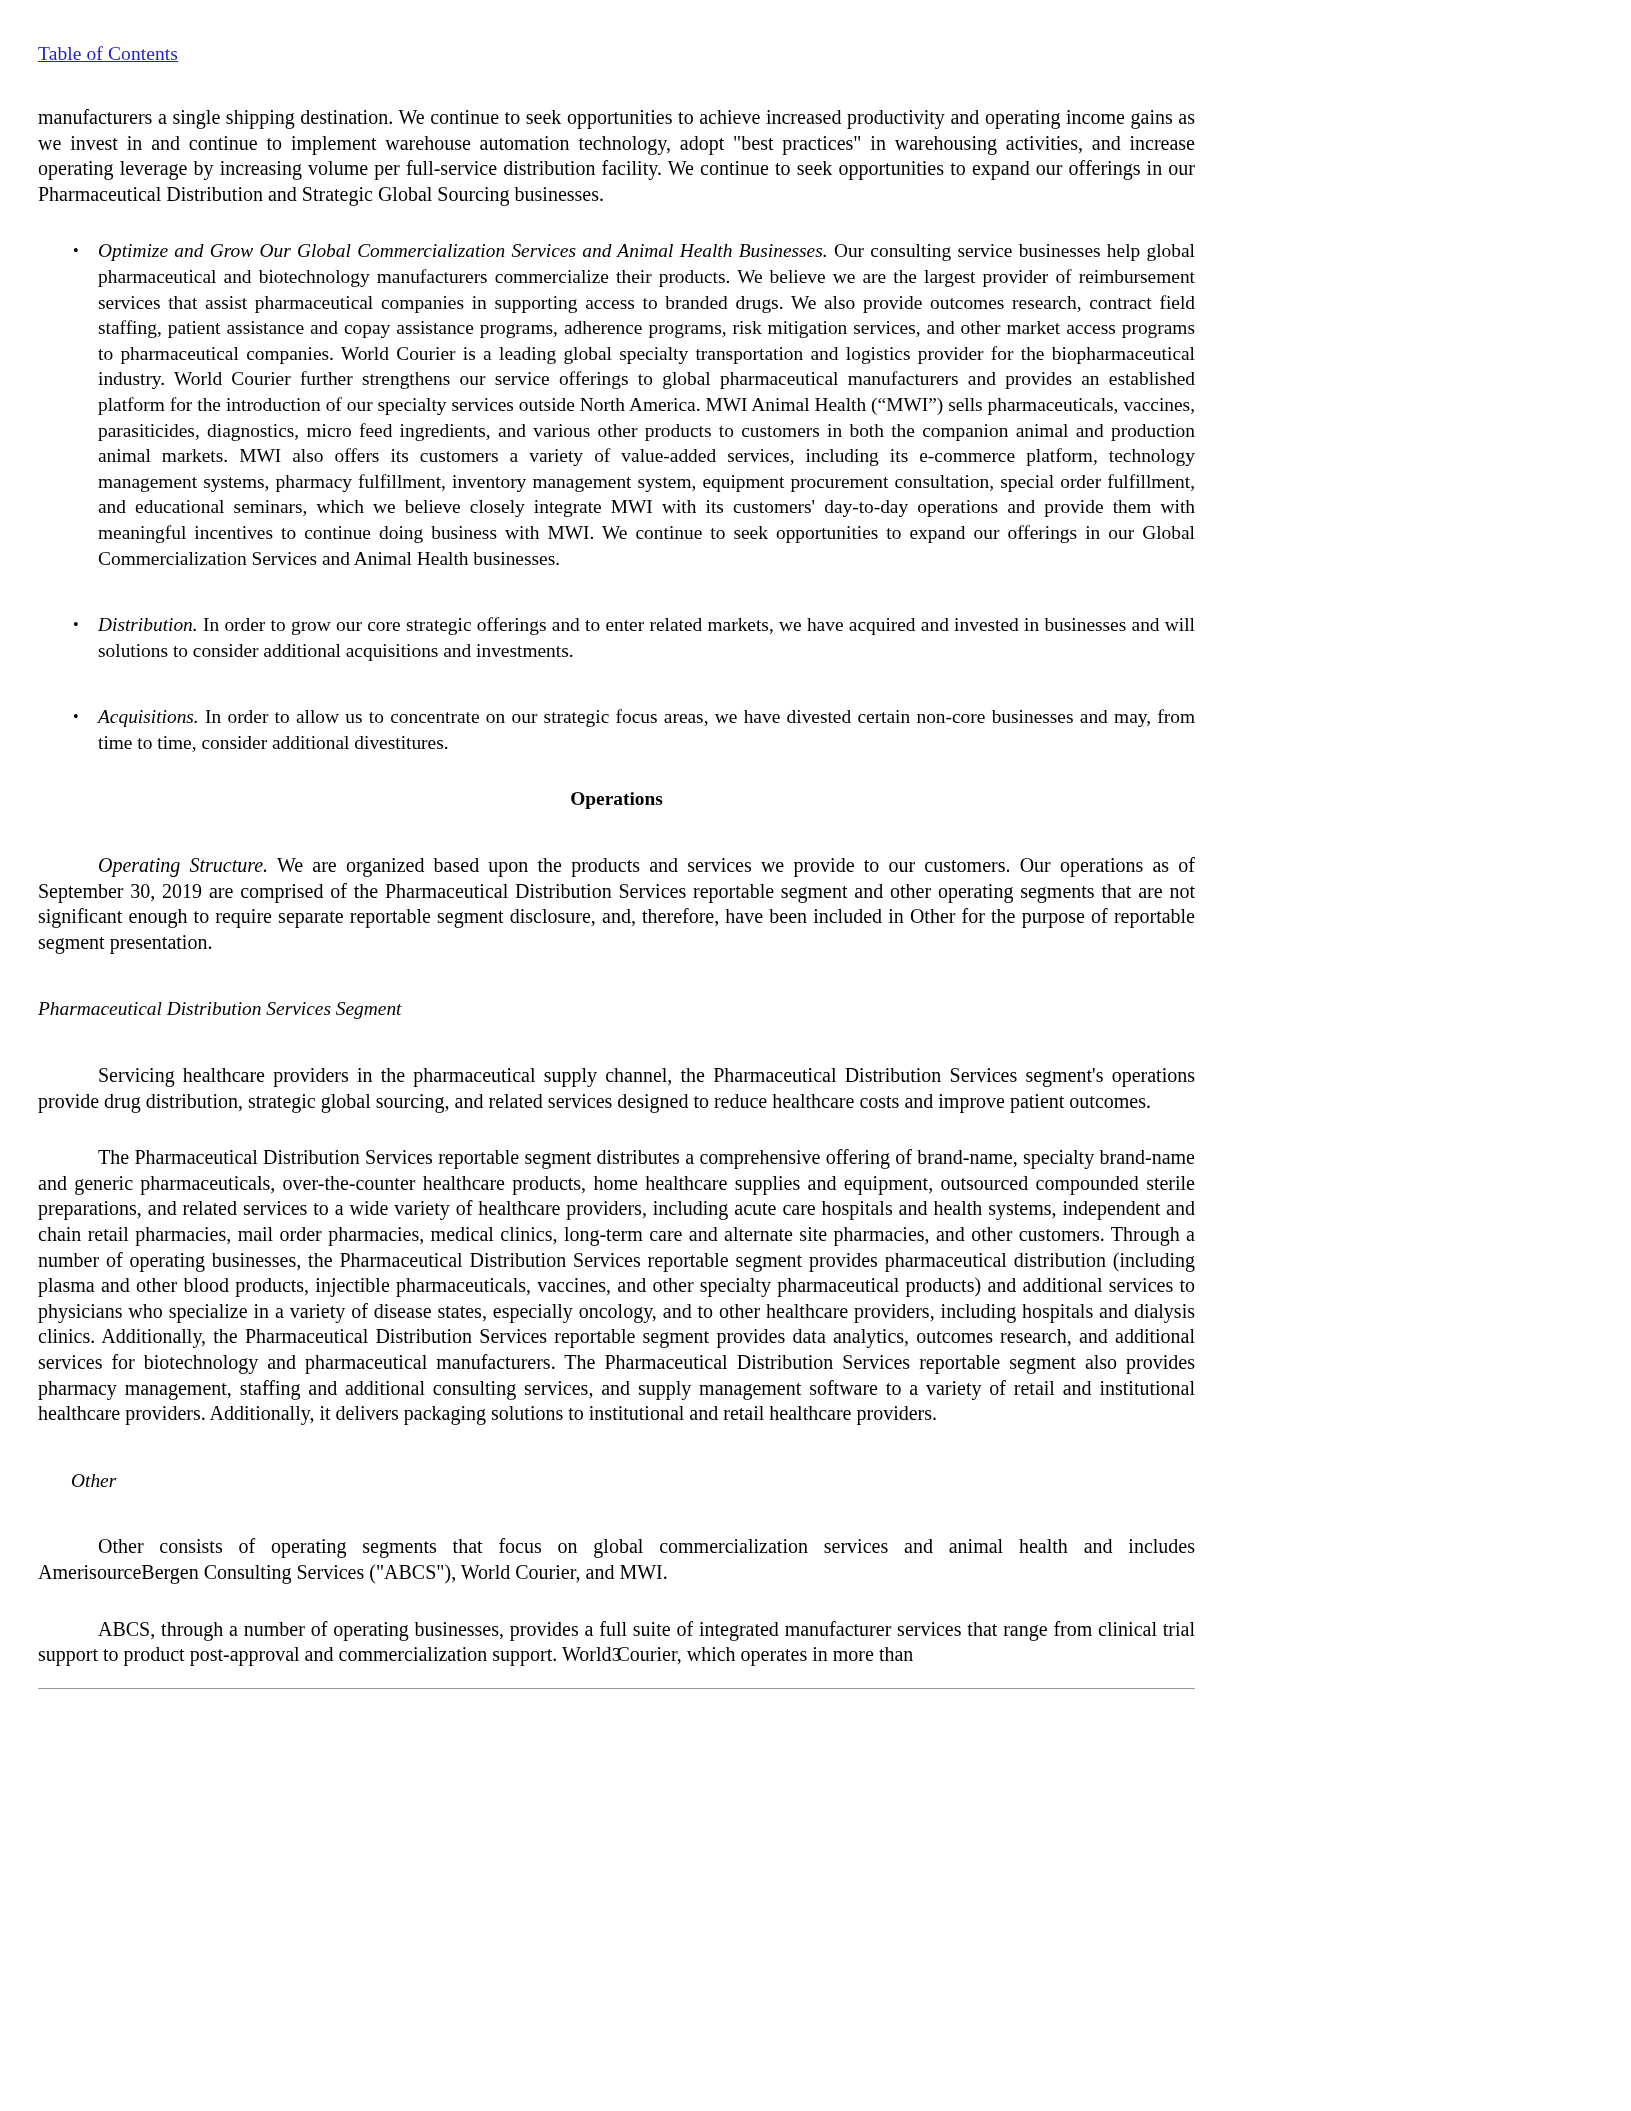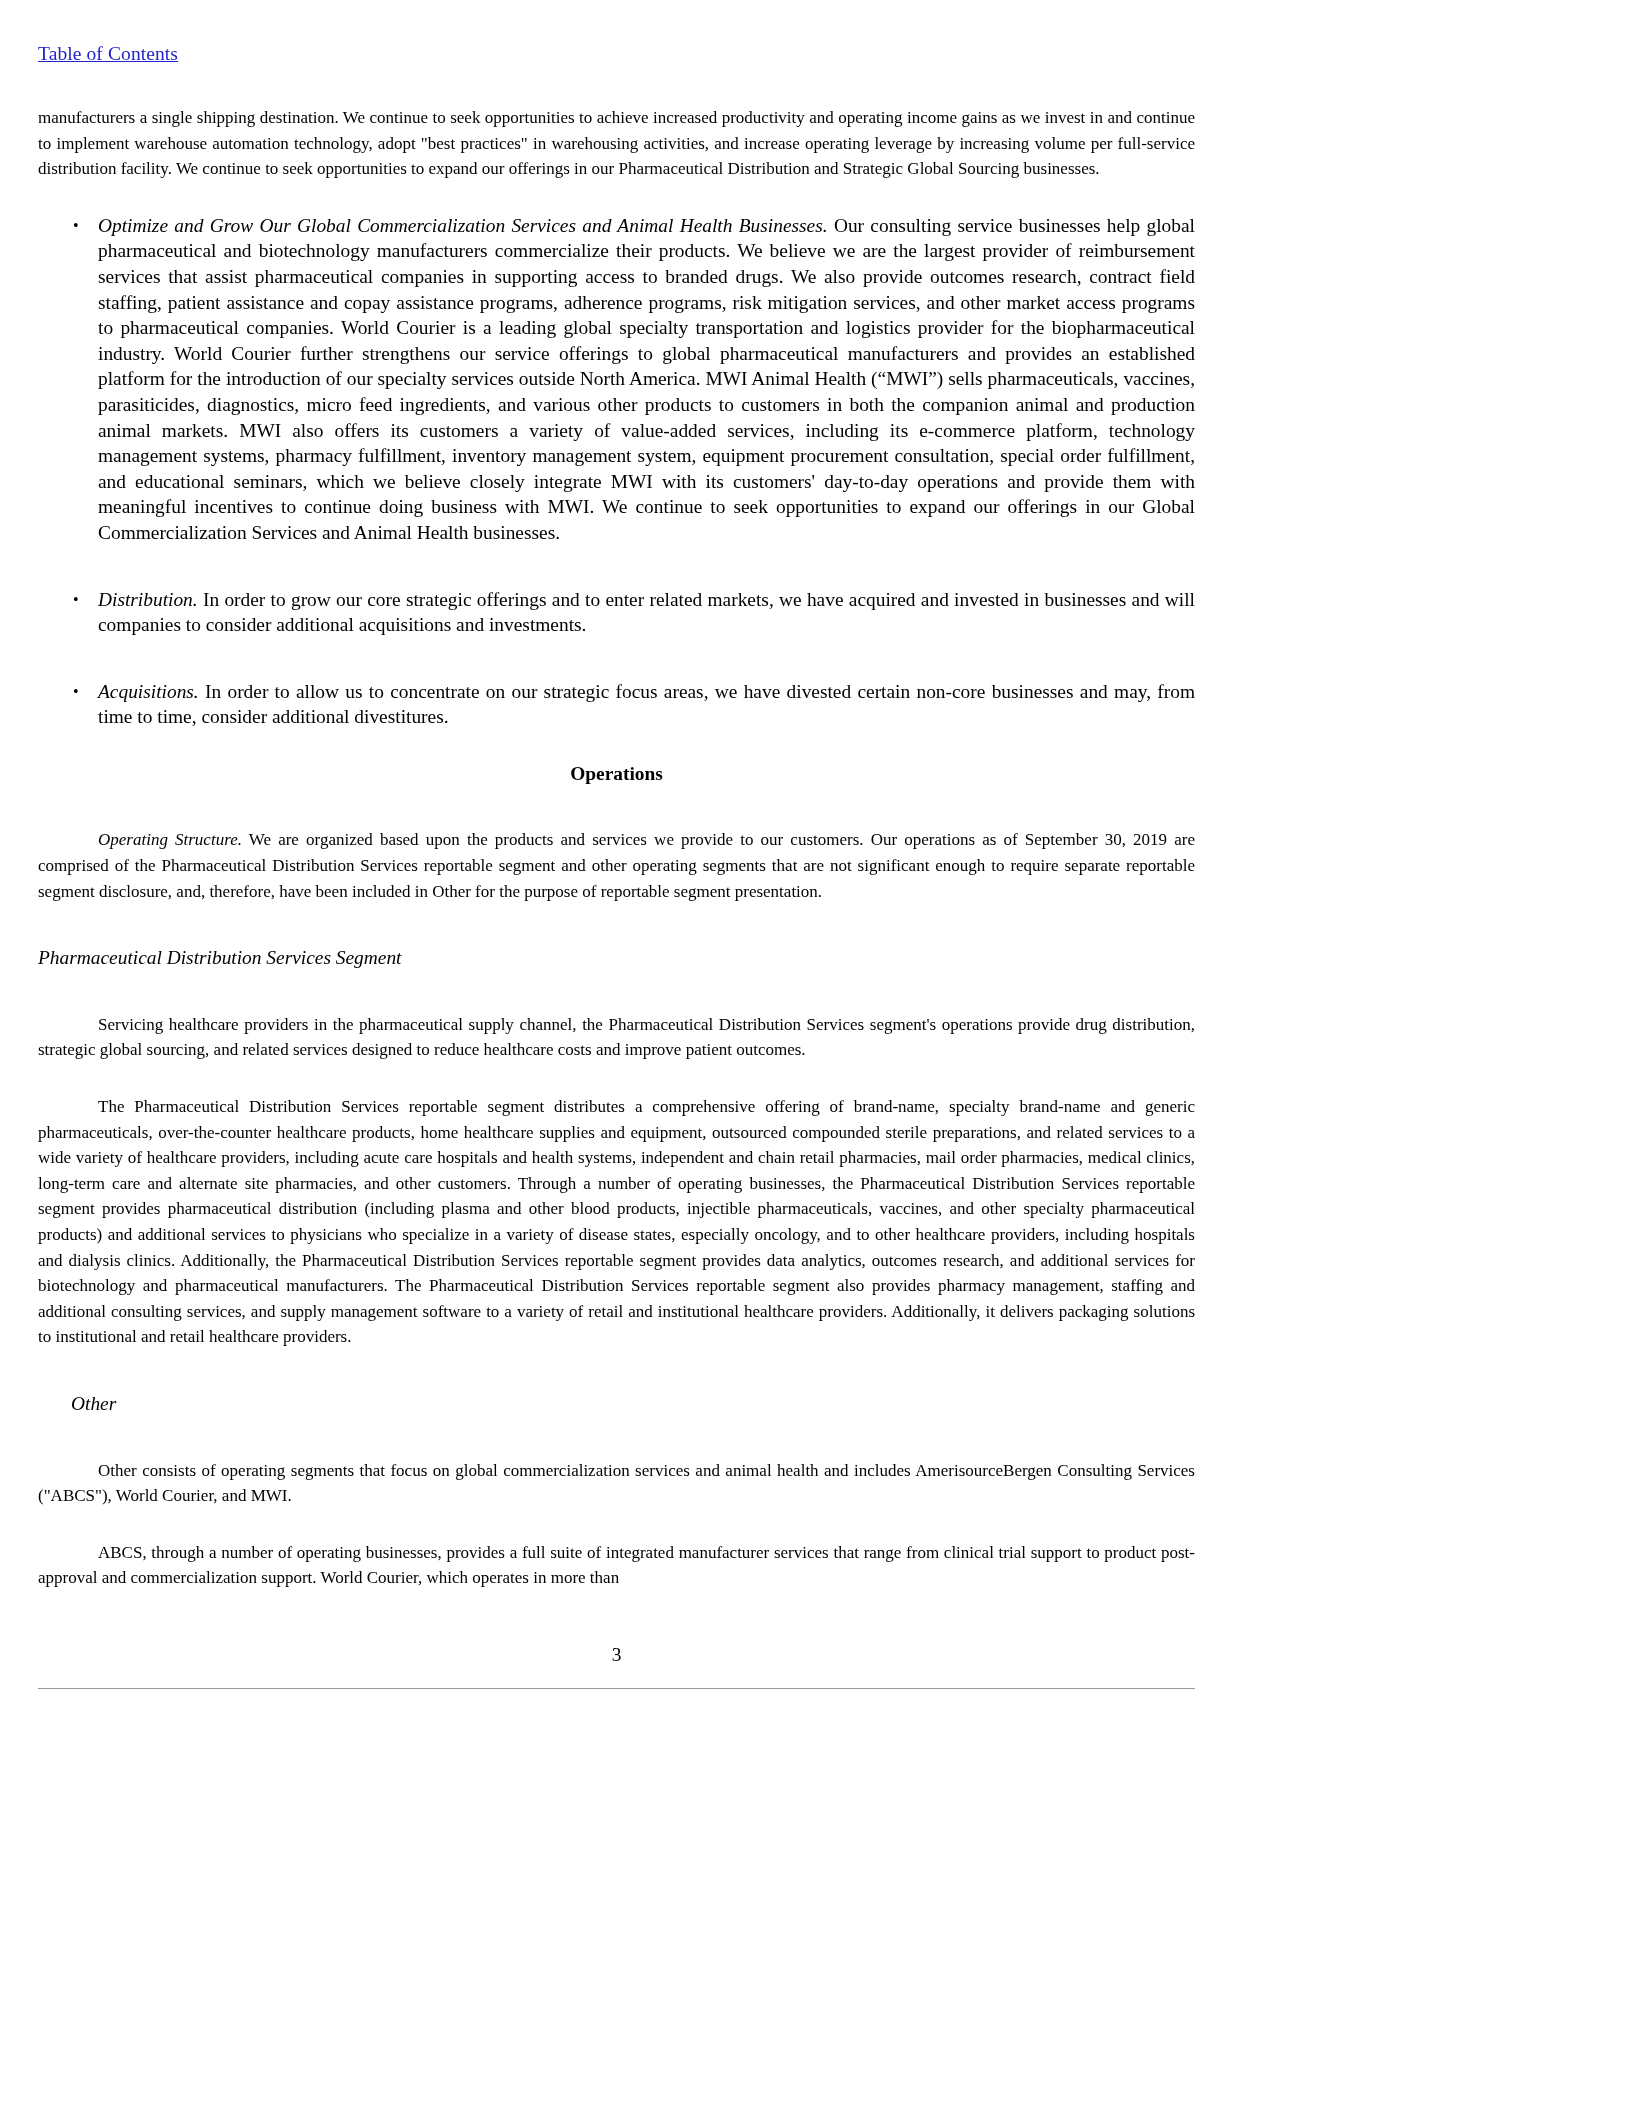--- a/index.html
+++ b/index.html
@@ -35,21 +35,21 @@
   }
   
   .content {
     position: absolute;
     left: 38px;
     top: 105px;
     width: 1157px;
   }
   p.para {
     margin: 0 0 0 0;
-    font-size: 17px;
+    font-size: 20px;
     line-height: 25.6px;
     text-align: justify;
     text-justify: inter-word;
     hyphens: none;
   }
   p.cont {           
     text-indent: 0;
   }
   p.indent {
     text-indent: 60px;
@@ -137,21 +137,21 @@
 
     <div class="bullet-row">
       <span class="bullet-marker">•</span>
       <span class="bullet-text"><em class="lead">Optimize and Grow Our Global Commercialization Services and Animal Health Businesses.</em><span> Our consulting service businesses help global pharmaceutical and biotechnology manufacturers commercialize their products. We believe we are the largest provider of reimbursement services that assist pharmaceutical companies in supporting access to branded drugs. We also provide outcomes research, contract field staffing, patient assistance and copay assistance programs, adherence programs, risk mitigation services, and other market access programs to pharmaceutical companies. World Courier is a leading global specialty transportation and logistics provider for the biopharmaceutical industry. World Courier further strengthens our service offerings to global pharmaceutical manufacturers and provides an established platform for the introduction of our specialty services outside North America. MWI Animal Health (“MWI”) sells pharmaceuticals, vaccines, parasiticides, diagnostics, micro feed ingredients, and various other products to customers in both the companion animal and production animal markets. MWI also offers its customers a variety of value-added services, including its e-commerce platform, technology management systems, pharmacy fulfillment, inventory management system, equipment procurement consultation, special order fulfillment, and educational seminars, which we believe closely integrate MWI with its customers' day-to-day operations and provide them with meaningful incentives to continue doing business with MWI. We continue to seek opportunities to expand our offerings in our Global Commercialization Services and Animal Health businesses.</span></span>
     </div>
 
     <div class="gap-lg"></div>
 
     <div class="bullet-row">
       <span class="bullet-marker">•</span>
-      <span class="bullet-text"><em class="lead">Distribution.</em><span> In order to grow our core strategic offerings and to enter related markets, we have acquired and invested in businesses and will companies to consider additional acquisitions and investments.</span></span>
+      <span class="bullet-text"><em class="lead">Distribution.</em><span> In order to grow our core strategic offerings and to enter related markets, we have acquired and invested in businesses and will solutions to consider additional acquisitions and investments.</span></span>
     </div>
 
     <div class="gap-lg"></div>
 
     <div class="bullet-row">
       <span class="bullet-marker">•</span>
       <span class="bullet-text"><em class="lead">Acquisitions.</em><span>  In order to allow us to concentrate on our strategic focus areas, we have divested certain non-core businesses and may, from time to time, consider additional divestitures.</span></span>
     </div>
 
     <div class="gap-md"></div>

